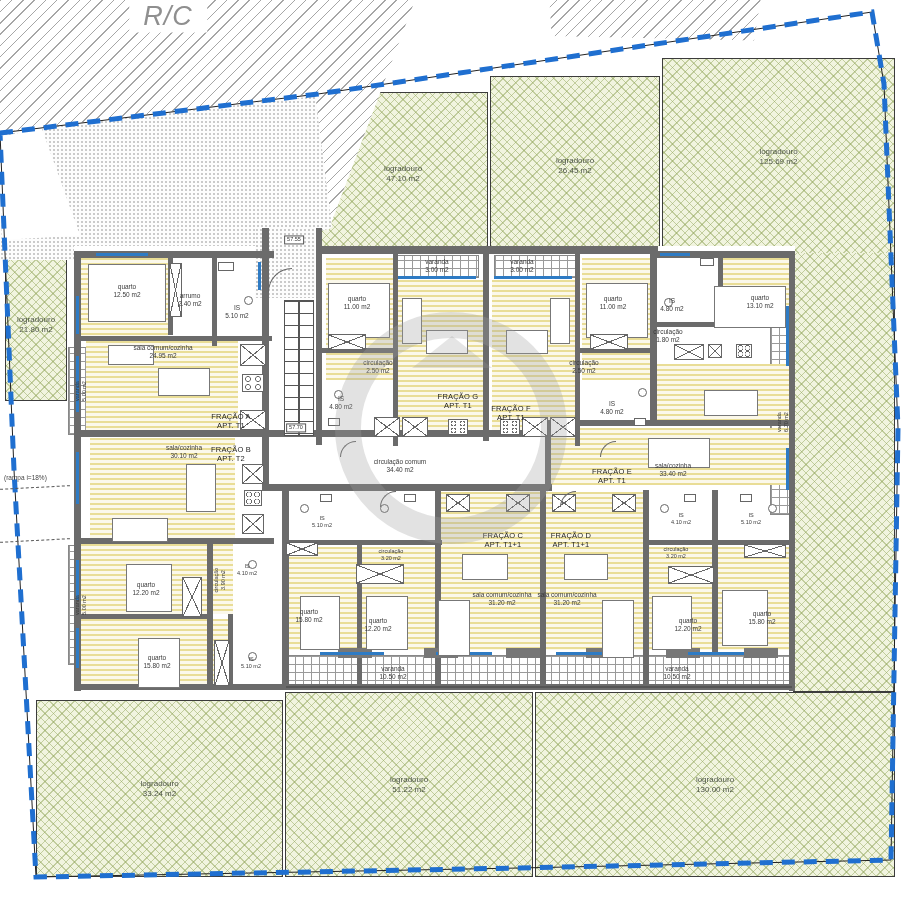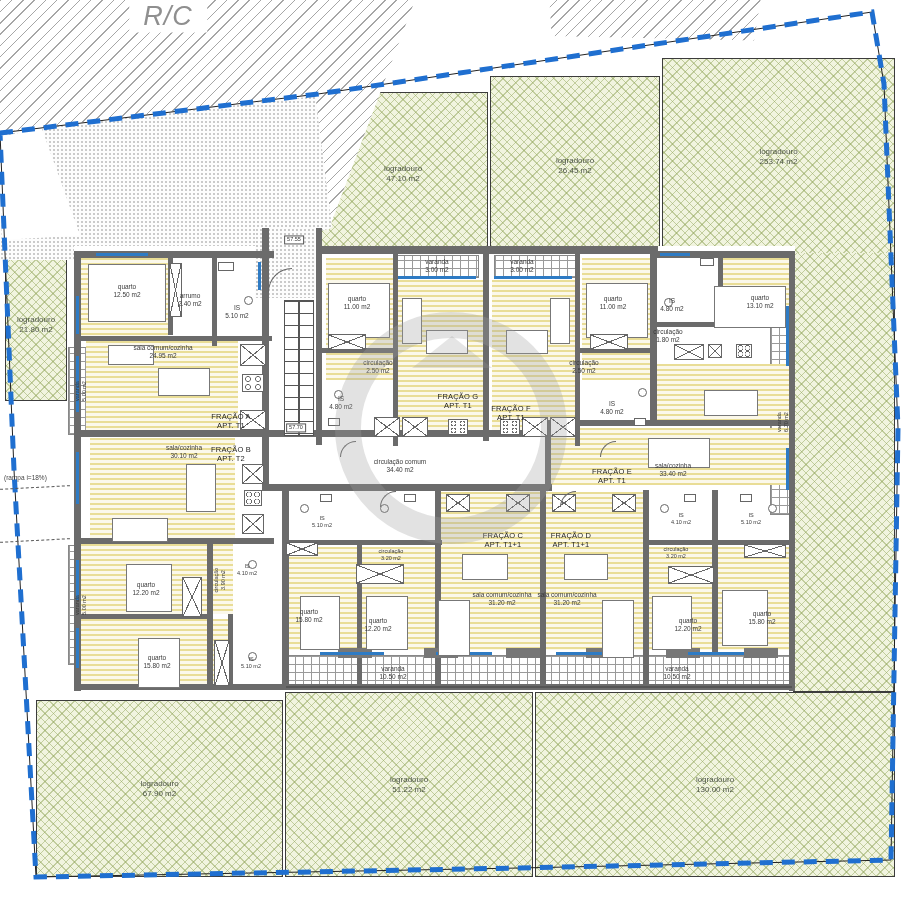--- a/index.html
+++ b/index.html
@@ -88,34 +88,34 @@
     </div>
   <div class="logr" style="left:490px;top:76px;width:170px;height:179px;">
     <div class="ll">
       <span>logradouro</span>
         <span>26.45 m2</span>
       </div>
     </div>
   <div class="logr" style="left:662px;top:58px;width:233px;height:197px;">
     <div class="ll">
       <span>logradouro</span>
-        <span>253.74 m2</span>
+        <span>125.69 m2</span>
       </div>
     </div>
   <div class="logr" style="left:793px;top:253px;width:102px;height:439px;border-top:none;"></div>
   <div class="logr" style="left:5px;top:248px;width:62px;height:153px;">
     <div class="ll">
       <span>logradouro</span>
         <span>21.80 m2</span>
       </div>
     </div>
   <div class="logr" style="left:36px;top:700px;width:247px;height:177px;">
     <div class="ll">
       <span>logradouro</span>
-        <span>67.90 m2</span>
+        <span>33.24 m2</span>
       </div>
     </div>
   <div class="logr" style="left:285px;top:692px;width:248px;height:185px;">
     <div class="ll">
       <span>logradouro</span>
         <span>51.22 m2</span>
       </div>
     </div>
   <div class="logr" style="left:535px;top:692px;width:360px;height:185px;">
     <div class="ll">

